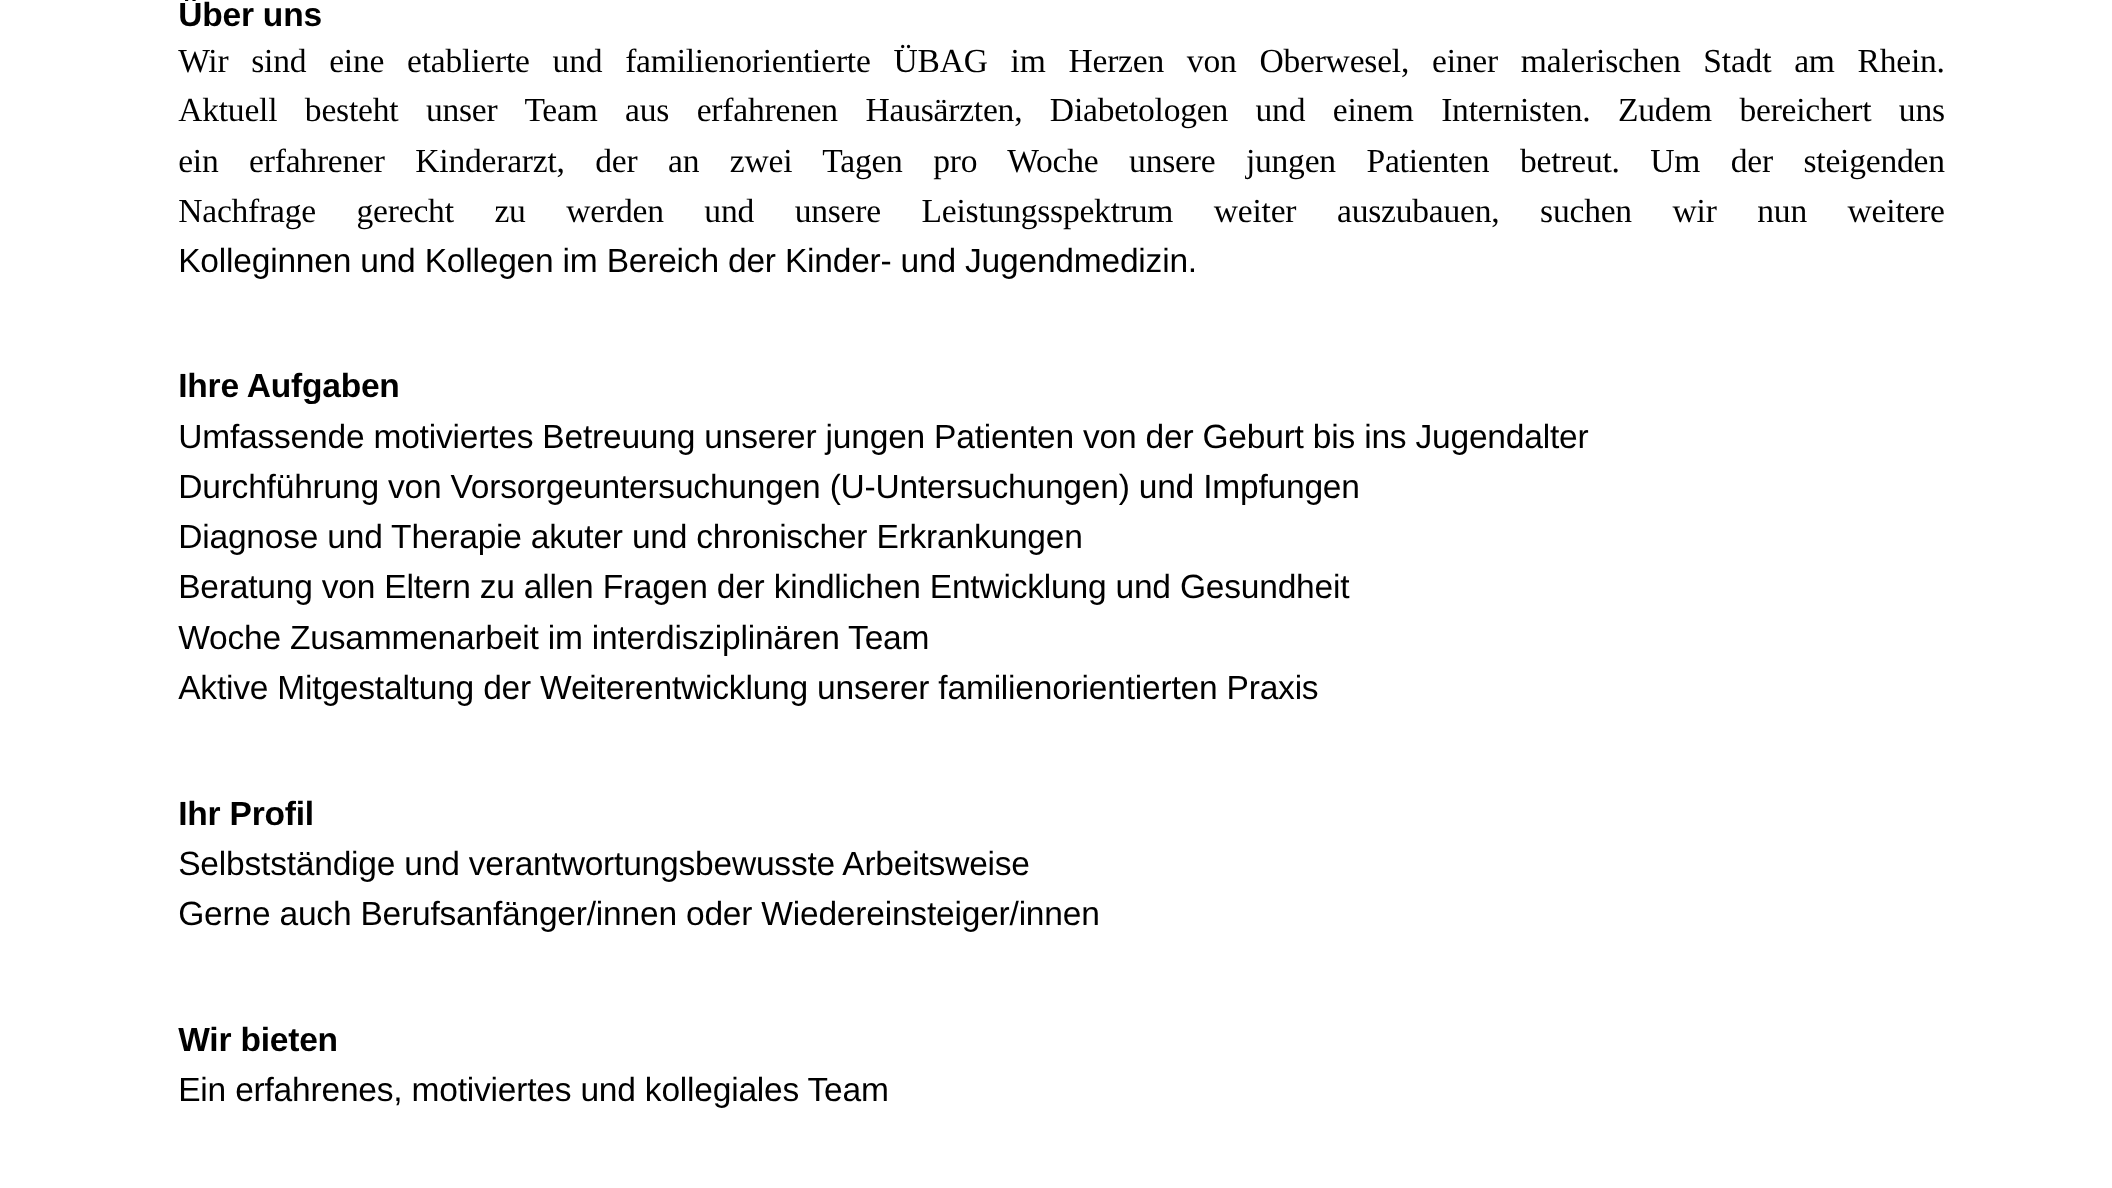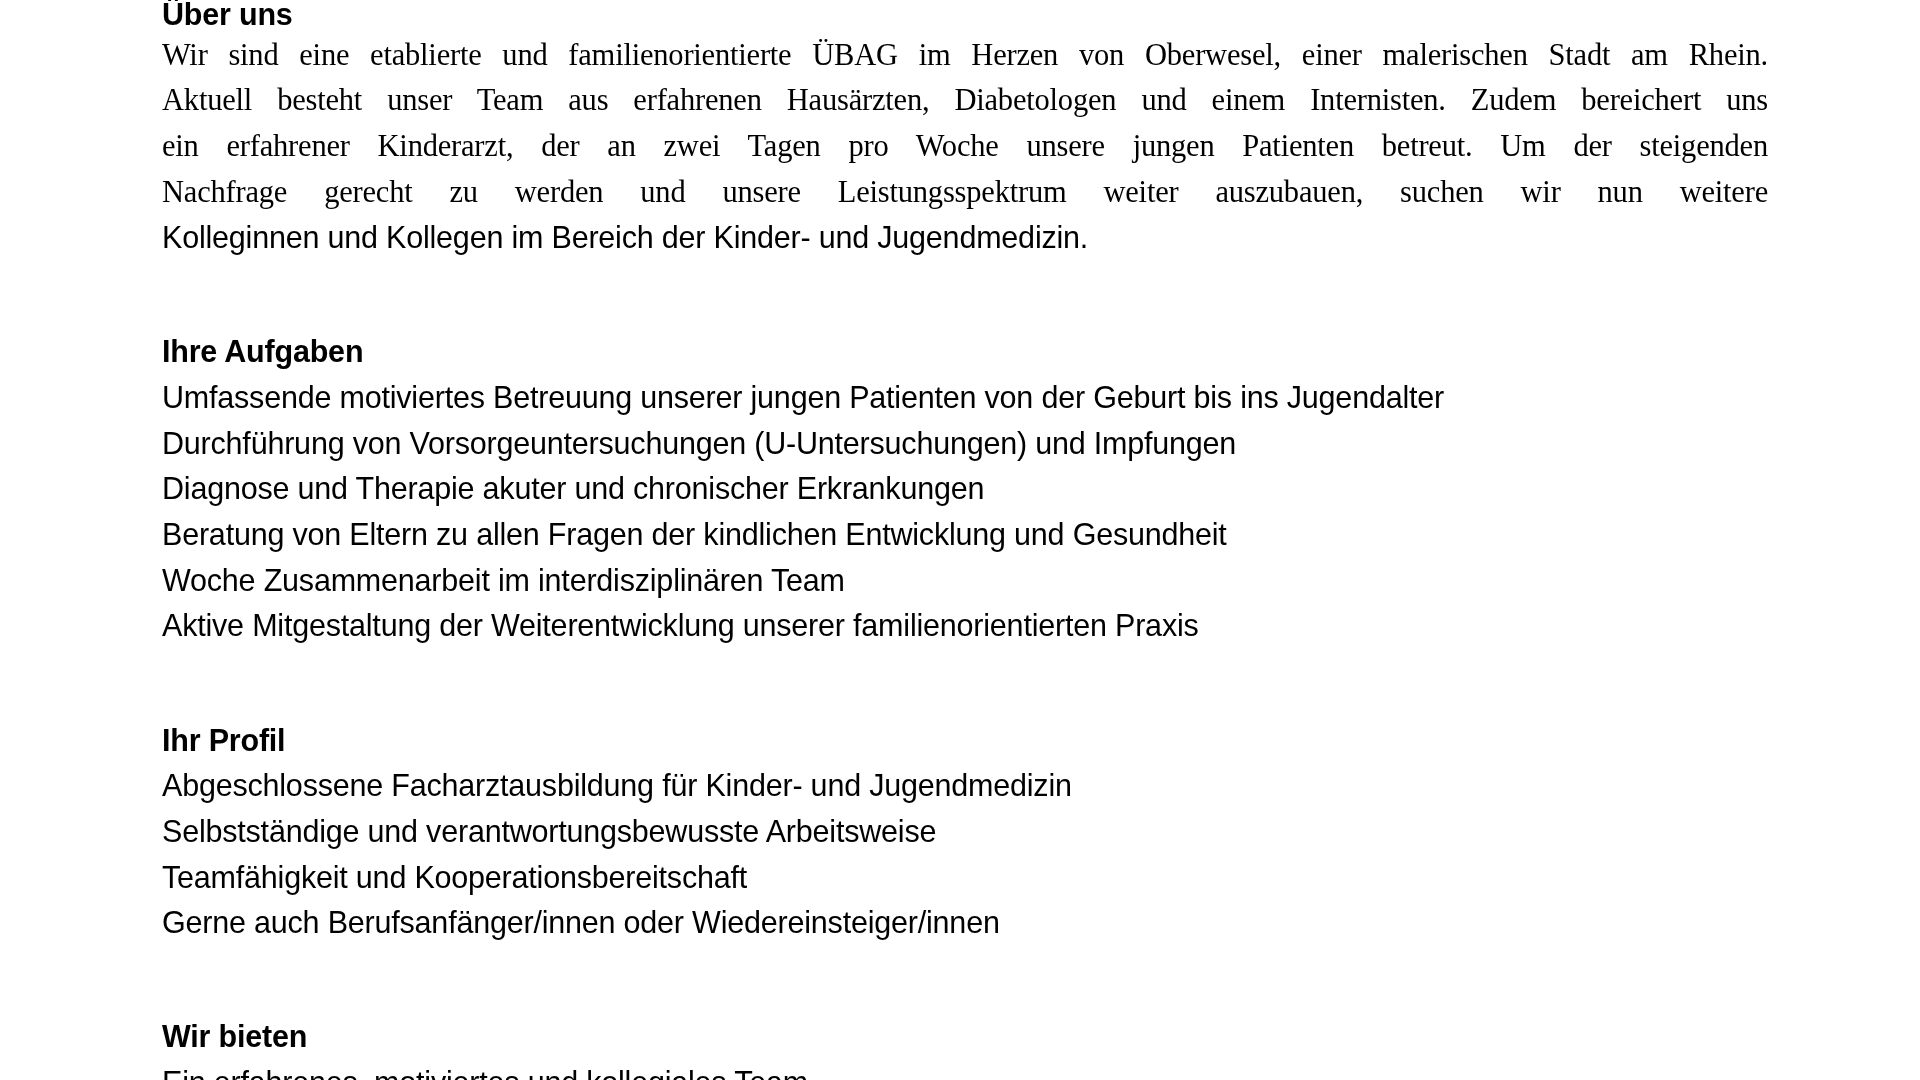--- a/index.html
+++ b/index.html
@@ -52,23 +52,21 @@
   <div class="line">Umfassende motiviertes Betreuung unserer jungen Patienten von der Geburt bis ins Jugendalter</div>
   <div class="line">Durchführung von Vorsorgeuntersuchungen (U-Untersuchungen) und Impfungen</div>
   <div class="line">Diagnose und Therapie akuter und chronischer Erkrankungen</div>
   <div class="line">Beratung von Eltern zu allen Fragen der kindlichen Entwicklung und Gesundheit</div>
   <div class="line">Woche Zusammenarbeit im interdisziplinären Team</div>
   <div class="line">Aktive Mitgestaltung der Weiterentwicklung unserer familienorientierten Praxis</div>
 
   <div class="line blank"></div>
 
   <div class="line heading">Ihr Profil</div>
-  <div class="line">Abgeschlossene Facharztausbildung für Kinder- und Jugendmedizin</div>
   <div class="line">Selbstständige und verantwortungsbewusste Arbeitsweise</div>
-  <div class="line">Teamfähigkeit und Kooperationsbereitschaft</div>
   <div class="line">Gerne auch Berufsanfänger/innen oder Wiedereinsteiger/innen</div>
 
   <div class="line blank"></div>
 
   <div class="line heading">Wir bieten</div>
   <div class="line">Ein erfahrenes, motiviertes und kollegiales Team</div>
 
 </div>
 
 </body></html>

